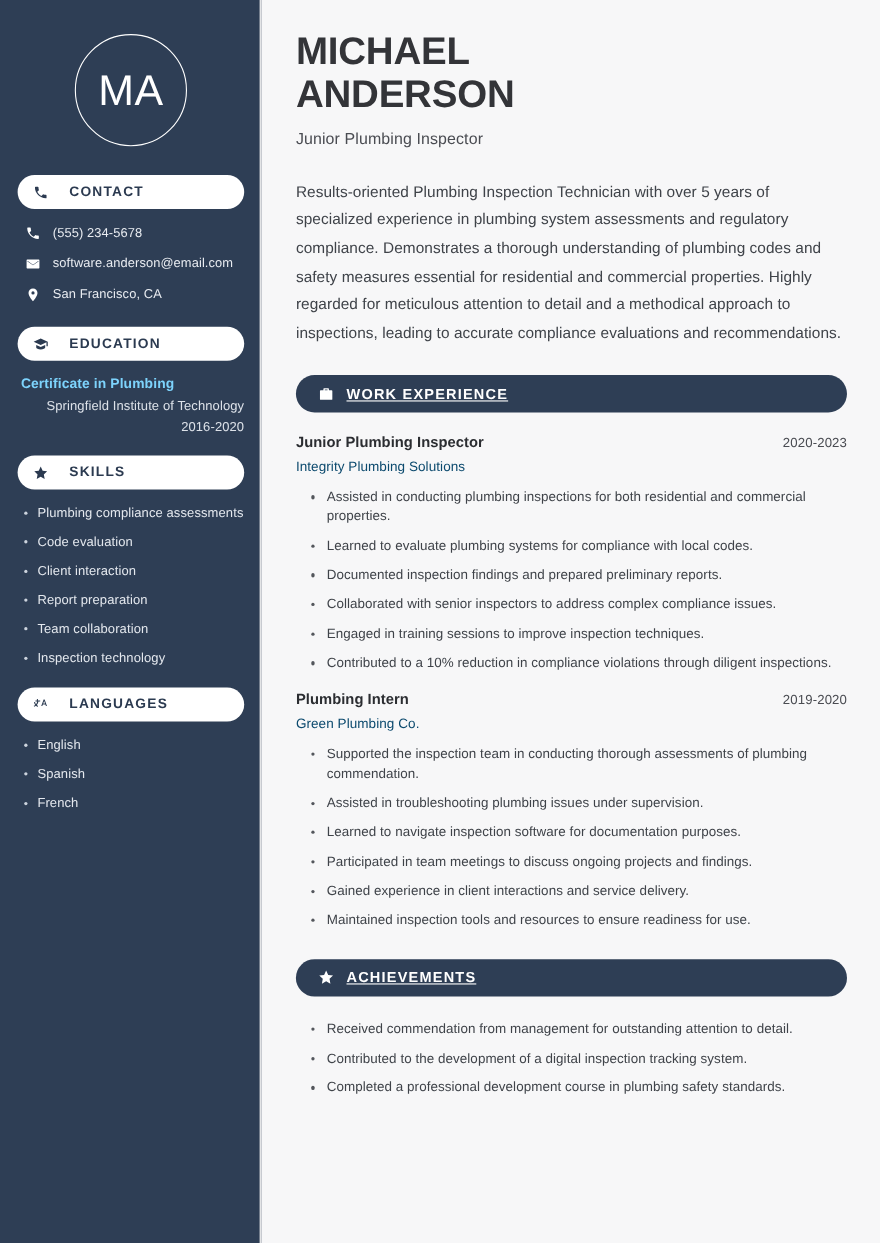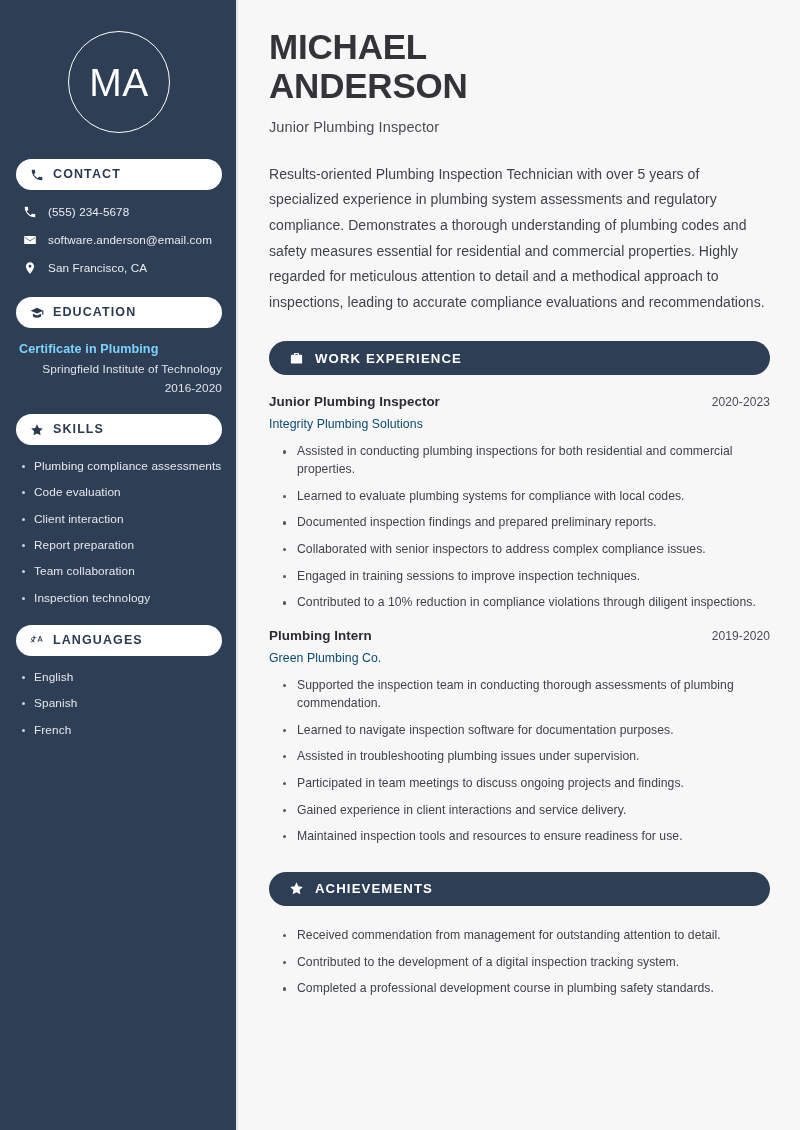--- a/index.html
+++ b/index.html
@@ -61,21 +61,21 @@
     line-height: 1;
   }
 
   .pill {
     background: #ffffff;
     color: #2b3a50;
     border-radius: 999px;
     height: 31px;
     display: flex;
     align-items: center;
-    gap: 9px;
+    gap: 19px;
     padding: 0 14px;
     font-size: 12.5px;
     font-weight: 700;
     letter-spacing: 1.1px;
     margin-bottom: 14px;
   }
   .pill .ico {
     width: 14px;
     height: 14px;
     display: inline-flex;
@@ -180,20 +180,21 @@
     height: 34px;
     display: flex;
     align-items: center;
     gap: 11px;
     padding: 0 20px;
     font-size: 13.2px;
     font-weight: 700;
     letter-spacing: 1.1px;
     margin-top: 26px;
     margin-bottom: 19px;
+    text-decoration: underline;
   }
   .sec-header .ico {
     width: 15px; height: 15px; flex: 0 0 15px;
     display: inline-flex; align-items: center; justify-content: center;
   }
   .sec-header .ico svg { width: 15px; height: 15px; fill: #ffffff; display: block; }
 
   .job { margin-bottom: 16px; }
   .job-top {
     display: flex;
@@ -379,22 +380,22 @@
     </div>
 
     <div class="job">
       <div class="job-top">
         <span class="job-title">Plumbing Intern</span>
         <span class="job-dates">2019-2020</span>
       </div>
       <div class="job-company">Green Plumbing Co.</div>
       <ul class="main-ul">
         <li>Supported the inspection team in conducting thorough assessments of plumbing commendation.</li>
+        <li>Assisted in troubleshooting plumbing issues under supervision.</li>
         <li>Learned to navigate inspection software for documentation purposes.</li>
-        <li>Assisted in troubleshooting plumbing issues under supervision.</li>
         <li>Participated in team meetings to discuss ongoing projects and findings.</li>
         <li>Gained experience in client interactions and service delivery.</li>
         <li>Maintained inspection tools and resources to ensure readiness for use.</li>
       </ul>
     </div>
 
     <div class="sec-header">
       <span class="ico">
         <svg viewBox="0 0 24 24">
             <path d="M12 2l3 6.5 7 .9-5.1 4.8 1.3 7L12 17.8 5.8 21.2l1.3-7L2 9.4l7-.9L12 2z"></path>

